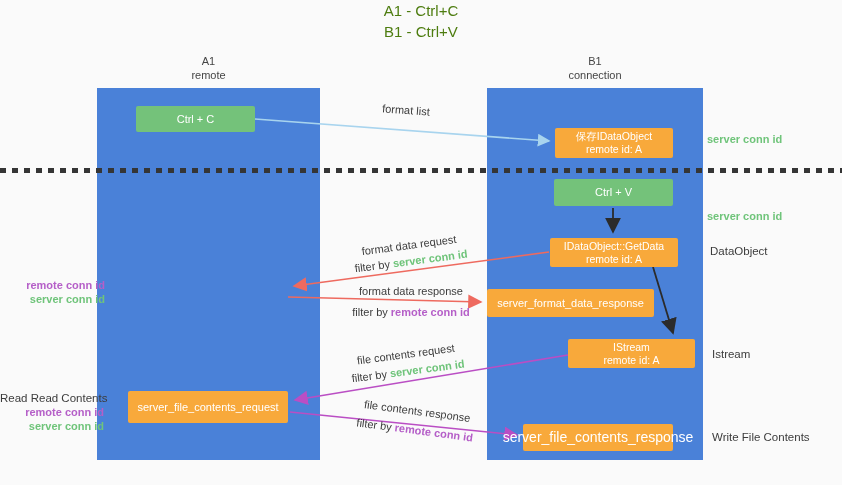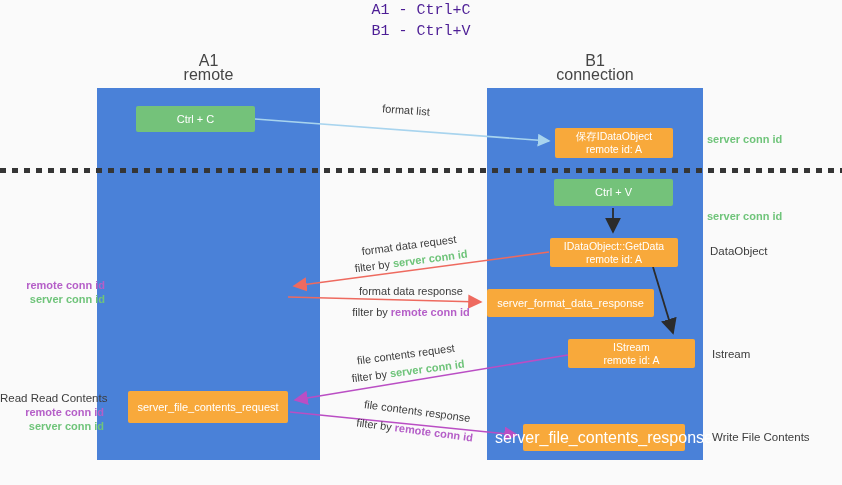--- a/index.html
+++ b/index.html
@@ -3,24 +3,24 @@
 <meta charset="utf-8">
 <style>
   html,body { margin:0; padding:0; background:#fafafa; }
   .canvas {
     position:relative; width:842px; height:485px;
     background:#fafafa; overflow:hidden;
     font-family:"Liberation Sans", sans-serif; color:#3c3c3c;
   }
   .title {
     position:absolute; left:0; top:7; width:842px;
-    text-align:center; font-size:15px; line-height:21px; color:#4c1d95;font-family:Liberation Mono, monospace;
+    text-align:center; font-size:15px; line-height:21px; color:#4d7c0f;
   }
   .lifeline-header {
-    position:absolute; text-align:center; font-size:16px;
+    position:absolute; text-align:center; font-size:11px;
     line-height:14px; color:#454545; top:54px;
   }
   .hdr-a1 { left:97px; width:223px; }
   .hdr-b1 { left:487px; width:216px; }
   .lifeline {
     position:absolute; top:88px; height:372px;
     background:#4a81d8; z-index:1;
   }
   .col-a1 { left:97px; width:223px; }
   .col-b1 { left:487px; width:216px; }
@@ -125,21 +125,21 @@
 
   <div class="node orange" style="left:568px;top:339px;width:127px;height:29px;">
     <span class="sub">IStream</span>
     <span class="sub">remote id: A</span>
   </div>
 
   <div class="node orange" style="left:128px;top:391px;width:160px;height:32px;">
     <span>server_file_contents_request</span>
   </div>
 
-  <div class="node orange" style="left:523px;top:424px;width:162px;height:27px;font-size:16px;">
+  <div class="node orange" style="left:523px;top:424px;width:150px;height:27px;font-size:14px;">
     <span>server_file_contents_response</span>
   </div>
 
   <div class="flabel rot-sl" style="left:346px;top:104px;width:120px;">
     <span>format list</span>
   </div>
 
   <div class="flabel rot-up" style="left:335px;top:237px;width:150px;line-height:16px;">
     <div>format data request</div>
     <div>

